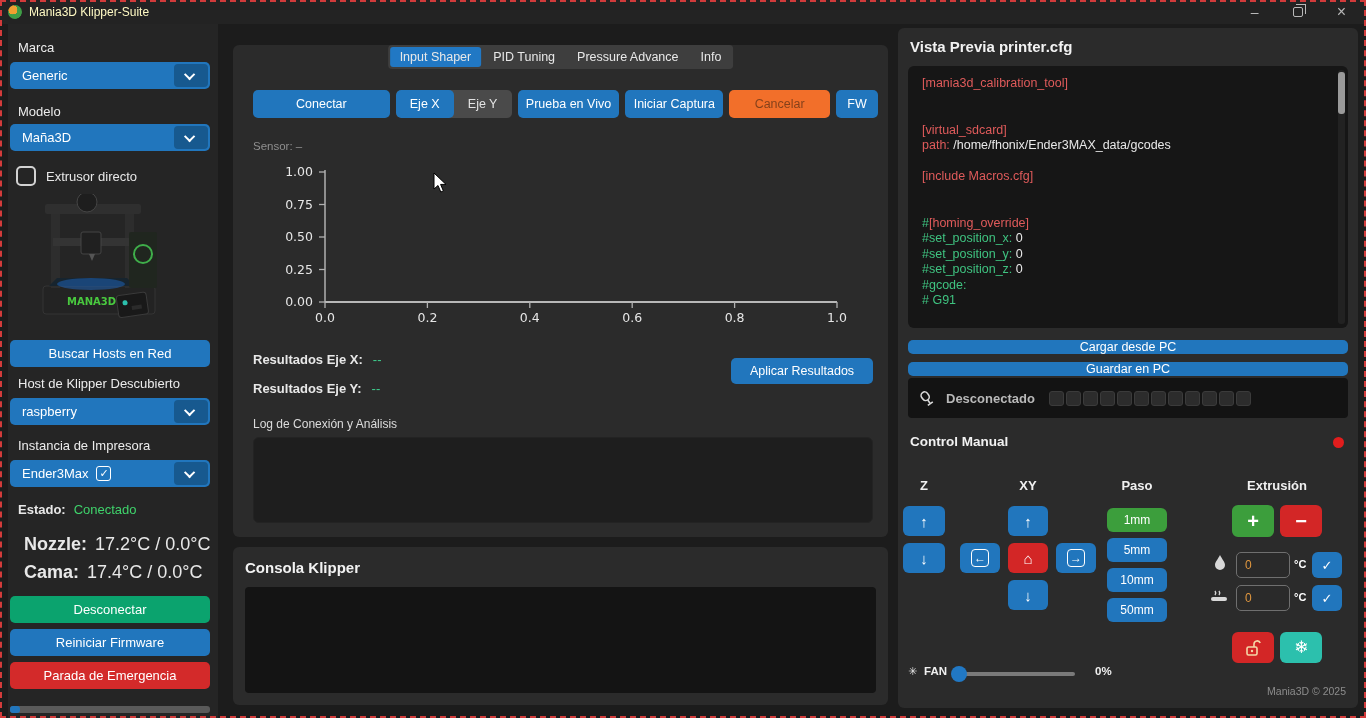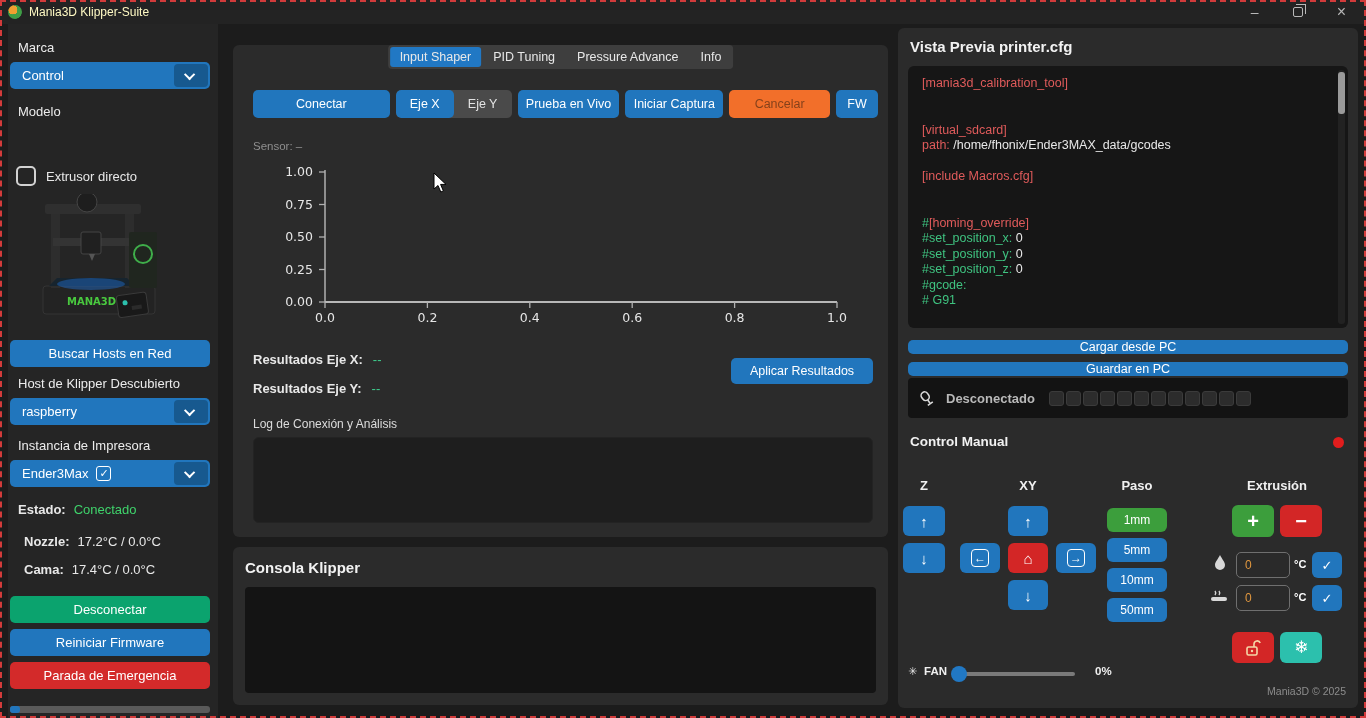--- a/index.html
+++ b/index.html
@@ -35,21 +35,21 @@
   .chk-box { width:20px; height:20px; border:2px solid #d2d2d2; border-radius:5px; background:transparent; cursor:pointer; }
   .mini-chk { display:inline-flex; width:15px; height:15px; border:1.5px solid #fff; border-radius:3px;
     align-items:center; justify-content:center; font-size:11px; margin-left:8px; }
   .btn { border-radius:5px; color:#fff; font-size:13px; display:flex; align-items:center;
     justify-content:center; cursor:pointer; border:none; }
   .side-btn { position:absolute; left:2px; right:8px; height:27px; }
   .blue  { background:#2176bd; }
   .teal-green { background:#0ba36e; }
   .redbg { background:#d32a2a; }
   .status-row { position:absolute; left:10px; display:flex; gap:8px; font-size:13px; }
-  .temp-row { position:absolute; left:16px; display:flex; gap:8px; font-size:13px; }
+  .temp-row { position:absolute; left:16px; display:flex; gap:8px; font-size:18px; }
   .bold { font-weight:bold; }
   .green-text { color:#3fd36b; }
   .hscroll { position:absolute; left:2px; width:200px; height:7px; background:#5a5a5a; border-radius:3px; }
   .hscroll .thumb { position:absolute; left:0; top:0; width:10px; height:7px; background:#2176bd; border-radius:3px; }
 
   
   .card { position:absolute; background:#2b2b2b; border-radius:6px; }
   #main-card { left:233px; top:45px; width:655px; height:492px; }
   #console-card { left:233px; top:547px; width:655px; height:158px; }
   #right-card { left:898px; top:28px; width:460px; height:680px; }
@@ -138,27 +138,33 @@
   <div class="win-controls">
     <span>–</span>
     <span class="restore-box"></span>
     <span style="font-size:16px">×</span>
   </div>
 </div>
 
 <div class="sidebar">
   <div class="side-label" style="top:16px">Marca</div>
   <div class="dd" style="top:38px">
-    <span>Control</span>
+    <span>Generic</span>
     <span class="chev-zone">
         <span class="chev"></span>
       </span>
   </div>
 
   <div class="side-label" style="top:80px">Modelo</div>
+  <div class="dd" style="top:100px">
+    <span>Maña3D</span>
+    <span class="chev-zone">
+        <span class="chev"></span>
+      </span>
+  </div>
 
   <div class="chk-row" style="top:142px">
     <div class="chk-box"></div>
     <span style="font-size:13px">Extrusor directo</span>
   </div>
 
   <svg class="abs" style="left:15px; top:170px" width="160" height="140" viewBox="0 0 160 140">
     <rect x="20" y="92" width="112" height="28" rx="3" fill="#232323" stroke="#343434"></rect>
     <rect x="28" y="16" width="9" height="78" fill="#2d2d2d"></rect>
     <rect x="102" y="16" width="9" height="78" fill="#2d2d2d"></rect>

